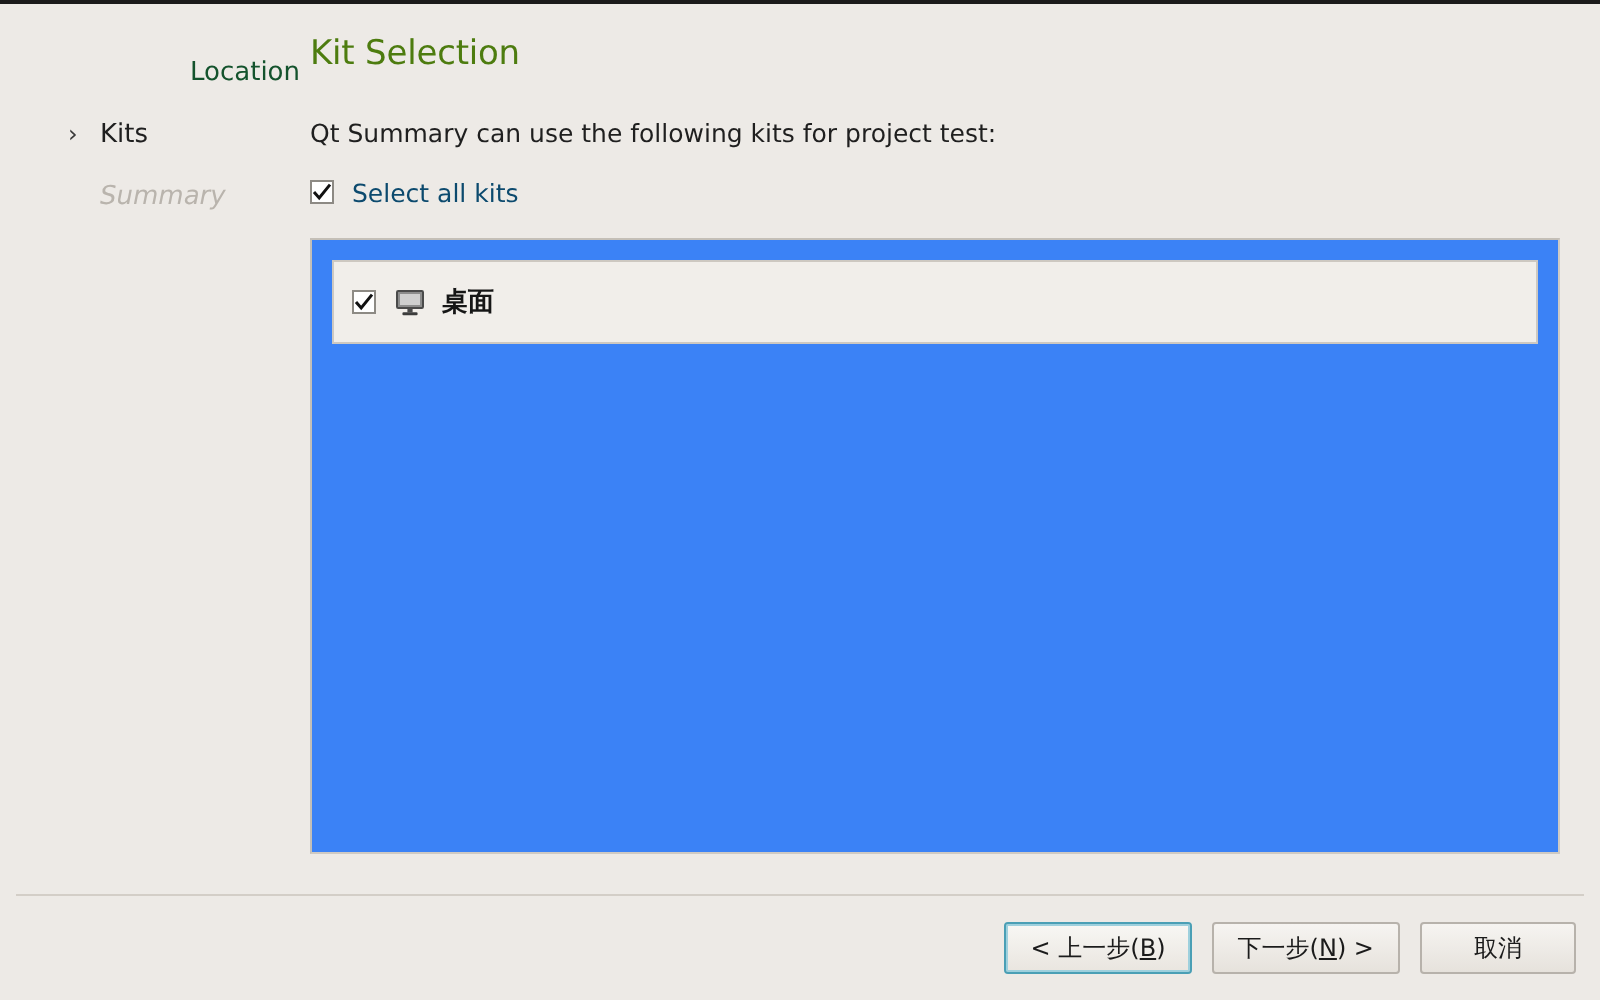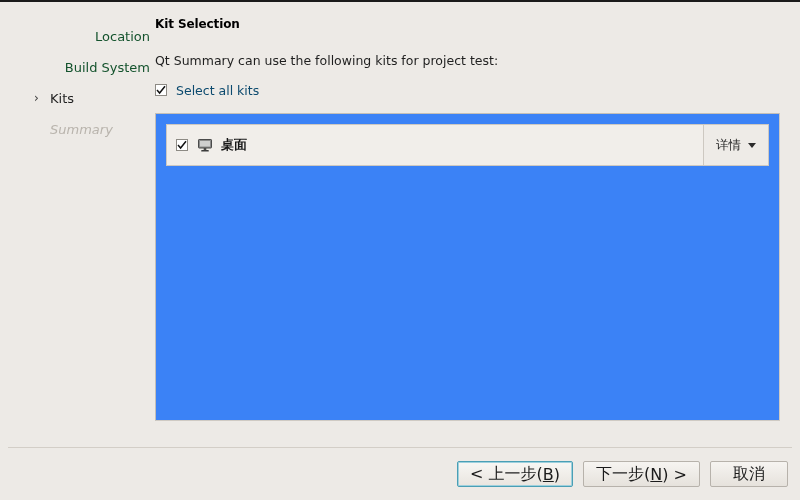--- a/index.html
+++ b/index.html
@@ -63,23 +63,23 @@
   }
 
   
   #main {
     flex: 1 1 auto;
     padding: 10px 20px 0 5px;
     box-sizing: border-box;
     min-width: 0;
   }
   #page-title {
-    font-size: 12px;
-    font-weight: bold;
-    color: #000000;
+    font-size: 17px;
+    font-weight: normal;
+    color: #4d7c0f;
     margin: 5px 0 0 0;
     letter-spacing: -0.1px;
   }
   #intro-line {
     font-size: 12.5px;
     color: #1f1f1f;
     margin-top: 22px;
   }
   #intro-line b { font-weight: normal; }
 
@@ -185,21 +185,21 @@
     align-items: center;
     justify-content: flex-end;
     padding-right: 12px;
     gap: 10px;
     box-sizing: border-box;
   }
   .btn {
     min-width: 78px;
     height: 26px;
     padding: 0 12px;
-    font-size: 16px;
+    font-size: 12px;
     font-family: "DejaVu Sans", "Liberation Sans", sans-serif;
     color: #1b1b1b;
     background: linear-gradient(180deg, #f6f4f1 0%, #e6e2dc 100%);
     border: 1px solid #b7b2ab;
     border-radius: 2px;
     box-sizing: border-box;
     display: inline-flex;
     align-items: center;
     justify-content: center;
     white-space: nowrap;
@@ -219,24 +219,20 @@
 
   <div id="body-area">
 
     <div id="sidebar">
 
       <div class="step done">
         <span class="chevron"></span>
         <span>Location</span>
       </div>
 
-      <div class="step done">
-        <span class="chevron"></span>
-        <span>Build System</span>
-      </div>
 
       <div class="step current">
         <span class="chevron">›</span>
         <span>Kits</span>
       </div>
 
       <div class="step disabled">
         <span class="chevron"></span>
         <span>Summary</span>
       </div>
@@ -270,24 +266,20 @@
               </svg>
             </span>
             <svg id="kit-icon" viewBox="0 0 16 16">
               <rect x="1.5" y="2.5" width="13" height="8.5" rx="0.6" fill="#8c8c8c" stroke="#4a4a4a" stroke-width="1"></rect>
               <rect x="3" y="4" width="10" height="5.5" fill="#cfcfcf"></rect>
               <rect x="6.7" y="11" width="2.6" height="2.2" fill="#4a4a4a"></rect>
               <rect x="4.2" y="13.1" width="7.6" height="1.5" rx="0.6" fill="#3c3c3c"></rect>
             </svg>
             <span id="kit-name">桌面</span>
           </div>
-          <div id="details-button">
-            <span id="details-label">详情</span>
-            <span class="caret"></span>
-          </div>
         </div>
 
       </div>
 
     </div>
   </div>
 
   <div id="footer-sep"></div>
 
   <div id="footer">

